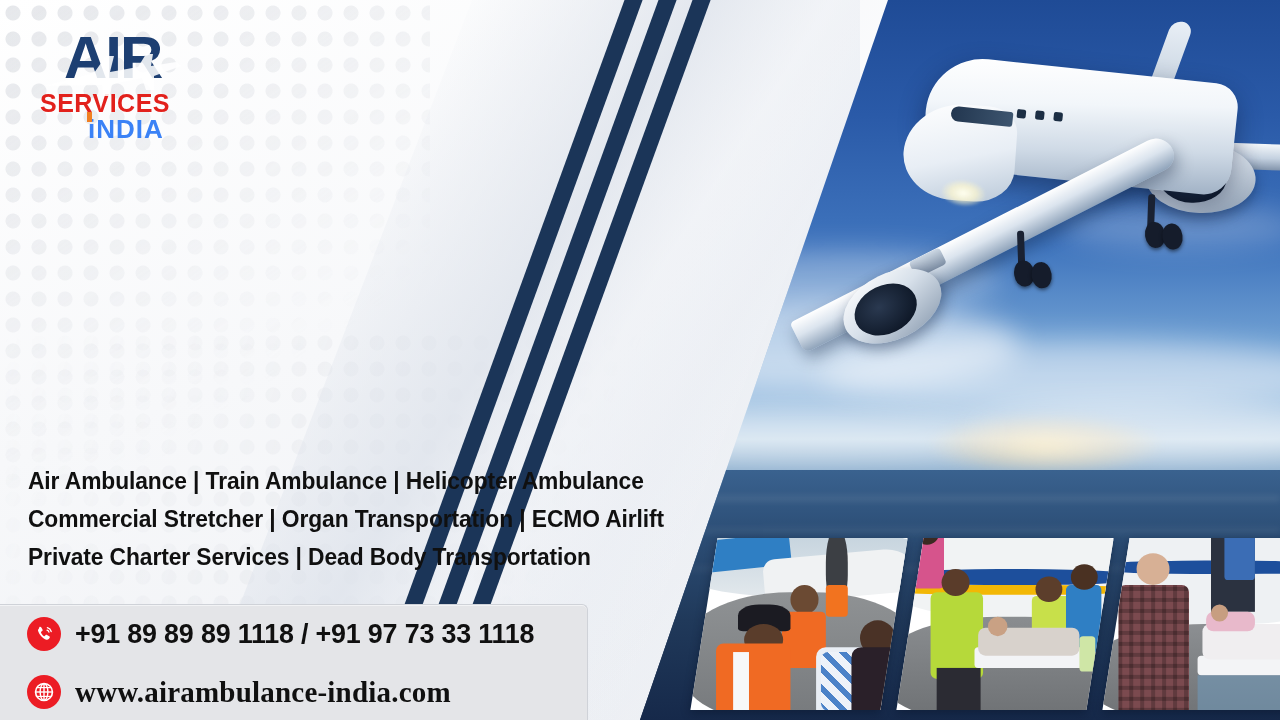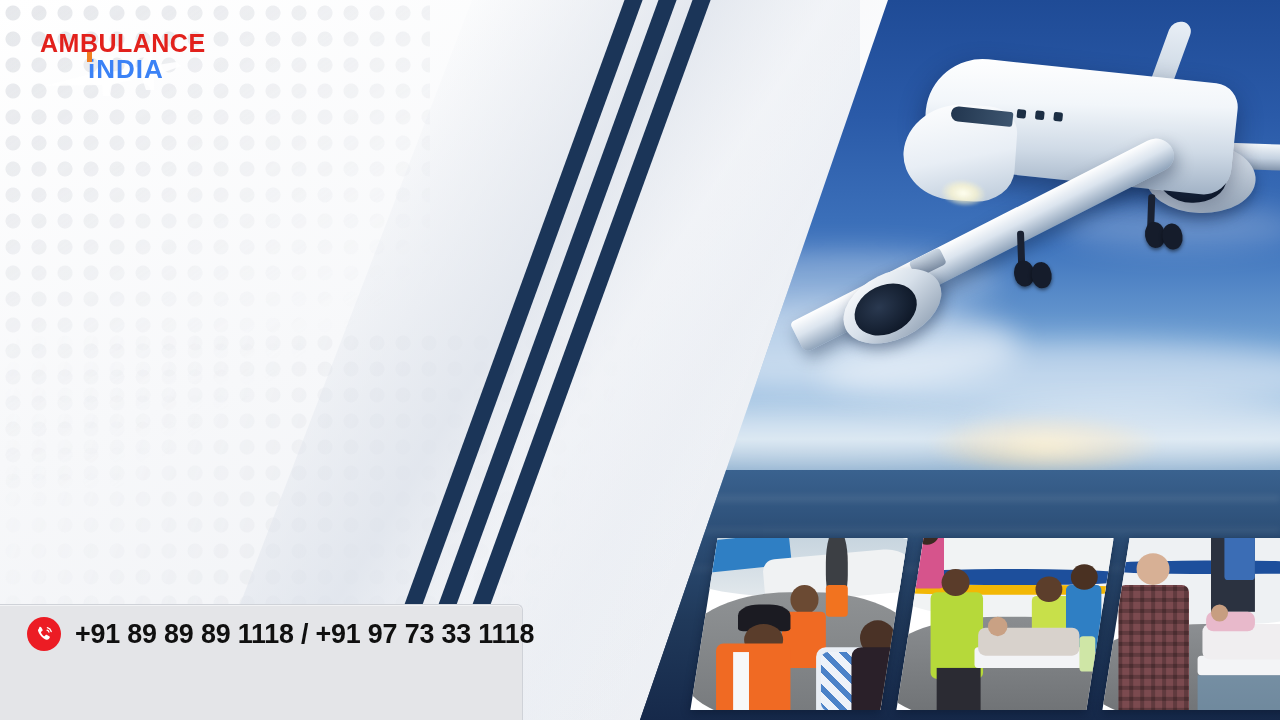--- a/index.html
+++ b/index.html
@@ -256,21 +256,21 @@
     font-family:"Liberation Sans Narrow","Liberation Sans", sans-serif;
     font-size:24px; font-weight:bold; color:#101010;
     line-height:38px; letter-spacing:-.1px;
     transform:scaleX(.95); transform-origin:left center;
     white-space:nowrap;
   }
 
   
   .contact {
     position:absolute; left:0; top:604px;
-    width:523px; height:116px;
+    width:588px; height:116px;
     background:#e4e5e8;
     border-top:1px solid #cfd2d8;
     border-right:1px solid #cfd2d8;
     border-radius:0 6px 0 0;
     box-shadow:inset 0 1px 0 #f2f3f5;
   }
   .contact-row { display:flex; align-items:center; height:58px; padding-left:27px; }
   .ic {
     width:34px; height:34px; border-radius:50%;
     background:#ec1c24; flex:0 0 34px;
@@ -397,42 +397,61 @@
     </div>
   </div>
 
   <div class="stripes">
     <div class="stripe s1"></div>
     <div class="stripe s2"></div>
     <div class="stripe s3"></div>
   </div>
 
   <div class="logo">
+    <span class="logo-air">AIR</span>
     <svg class="logo-plane" viewBox="0 0 150 50" aria-hidden="true">
       <path d="M2 40 L52 27 L64 10 L72 10 L68 26 L96 21 L104 8 L111 8 L109 20 L134 16 L139 20 L112 30 L112 44 L104 44 L100 32 L70 38 L68 50 L61 50 L60 39 Z" fill="#ffffff" opacity="0.95"></path>
     </svg>
-    <div class="logo-amb">AMBULANCE</div>
+    <div class="logo-amb">SERVICES</div>
     <div class="logo-india">
       <span class="india-dot"></span>
       <span>iNDIA</span>
     </div>
   </div>
 
 
+  <div class="svc-list">
+    <div class="svc-line">Air Ambulance | Train Ambulance | Helicopter Ambulance</div>
+    <div class="svc-line">Commercial Stretcher | Organ Transportation | ECMO Airlift</div>
+    <div class="svc-line">Private Charter Services | Dead Body Transportation</div>
+  </div>
 
   <div class="contact">
     <div class="contact-row">
       <span class="ic">
         <svg width="21" height="21" viewBox="0 0 24 24" aria-hidden="true">
           <path d="M6.2 3.4c.7-.5 1.6-.3 2 .4l1.5 2.4c.4.6.2 1.4-.4 1.8l-1.1.8c-.2.2-.3.5-.2.8.5 1.4 1.9 3.3 3.4 4.3.3.2.6.1.8-.1l.9-1c.4-.5 1.2-.6 1.8-.3l2.5 1.4c.7.4.9 1.3.4 2l-1 1.3c-.6.8-1.7 1.1-2.7.8C10.2 16.6 6.3 12.7 4.7 8c-.3-1 0-2 .8-2.6z" fill="#fff"></path>
           <path d="M15.3 4.2a6.3 6.3 0 0 1 4.4 4.4" stroke="#fff" stroke-width="1.5" fill="none" stroke-linecap="round"></path>
           <path d="M14.9 7.1a3.4 3.4 0 0 1 2.2 2.2" stroke="#fff" stroke-width="1.5" fill="none" stroke-linecap="round"></path>
         </svg>
       </span>
       <span class="phone-text">+91 89 89 89 1118 / +91 97 73 33 1118</span>
+    </div>
+    <div class="contact-row">
+      <span class="ic">
+        <svg width="22" height="22" viewBox="0 0 24 24" aria-hidden="true">
+          <circle cx="12" cy="12" r="9.2" fill="none" stroke="#fff" stroke-width="1.8"></circle>
+          <ellipse cx="12" cy="12" rx="4.2" ry="9.2" fill="none" stroke="#fff" stroke-width="1.5"></ellipse>
+          <line x1="2.8" y1="12" x2="21.2" y2="12" stroke="#fff" stroke-width="1.5"></line>
+          <line x1="4.2" y1="7.2" x2="19.8" y2="7.2" stroke="#fff" stroke-width="1.3"></line>
+          <line x1="4.2" y1="16.8" x2="19.8" y2="16.8" stroke="#fff" stroke-width="1.3"></line>
+          <line x1="12" y1="2.8" x2="12" y2="21.2" stroke="#fff" stroke-width="1.5"></line>
+        </svg>
+      </span>
+      <span class="site-text">www.airambulance-india.com</span>
     </div>
   </div>
 
   <div class="thumbs">
 
     <div class="thumb t1">
       <div class="inner">
         <div class="scene">
           <div class="blob s1a"></div>
           <div class="blob s1b"></div>

